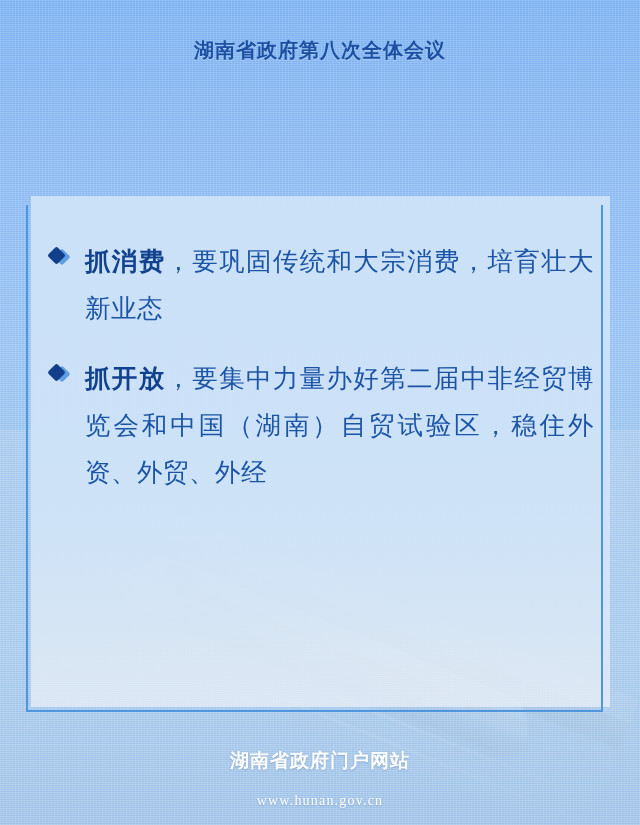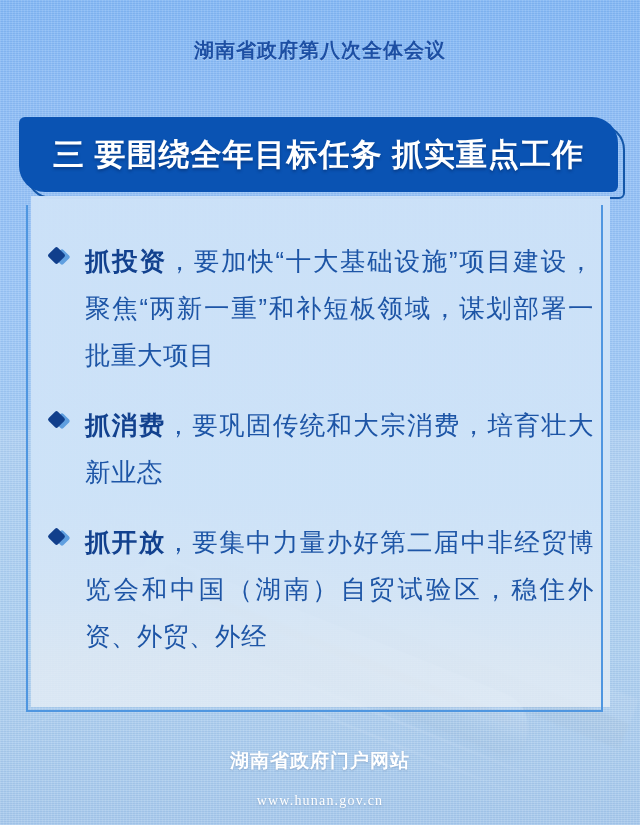--- a/index.html
+++ b/index.html
@@ -330,37 +330,24 @@
     <div class="wire" style="left:40px; top:250px; width:420px; transform:rotate(-28deg);"></div>
     <div class="wire" style="left:20px; top:300px; width:420px; transform:rotate(-24deg);"></div>
     <div class="wire" style="left:300px; top:40px; width:380px; transform:rotate(16deg);"></div>
     <div class="haze"></div>
   </div>
 
   <div id="bg-texture"></div>
 
   <div id="header-title">湖南省政府第八次全体会议</div>
 
-  <div id="title-banner-wrap">
-    <div id="title-banner-shadow"></div>
-    <div id="title-banner">
-      <span id="title-banner-text">三 要围绕全年目标任务  抓实重点工作</span>
-    </div>
-  </div>
 
   <div id="card">
     <div id="bullet-list">
 
-      <div class="bullet-item">
-        <span class="bullet-icon">
-          <span class="d-back"></span>
-          <span class="d-front"></span>
-        </span>
-        <div class="bullet-text"><span class="lead">抓投资</span><span>，要加快“十大基础设施”项目建设，聚焦“两新一重”和补短板领域，谋划部署一批重大项目</span></div>
-      </div>
 
       <div class="bullet-item">
         <span class="bullet-icon">
           <span class="d-back"></span>
           <span class="d-front"></span>
         </span>
         <div class="bullet-text"><span class="lead">抓消费</span><span>，要巩固传统和大宗消费，培育壮大新业态</span></div>
       </div>
 
       <div class="bullet-item">

